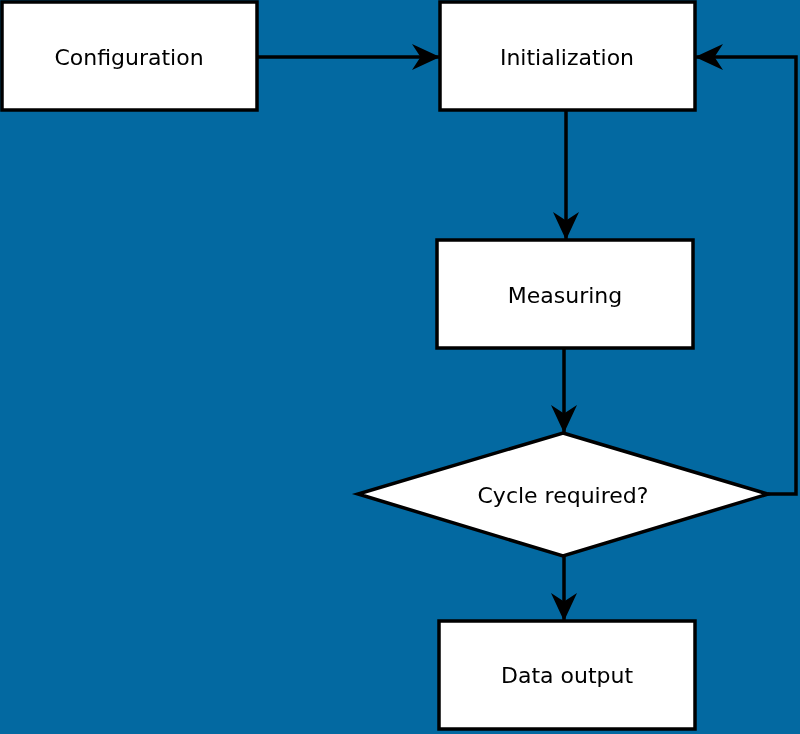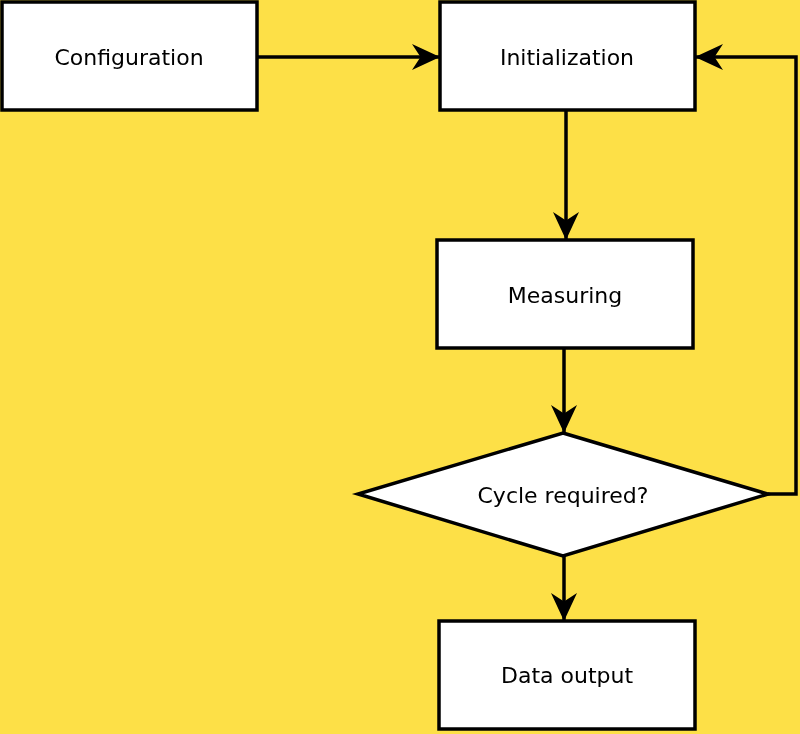--- a/index.html
+++ b/index.html
@@ -4,21 +4,21 @@
 <style>
   html, body {
     margin: 0;
     padding: 0;
     background: #ffffff;
   }
   .canvas {
     position: relative;
     width: 800px;
     height: 734px;
-    background: #fde047;
+    background: #0369a1;
     overflow: hidden;
   }
   svg {
     display: block;
   }
   .node-shape {
     fill: #ffffff;
     stroke: #000000;
     stroke-width: 3.5;
   }

